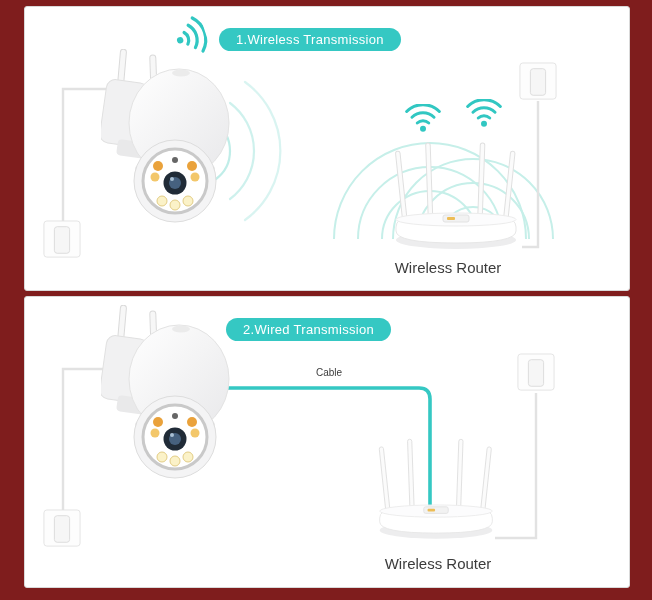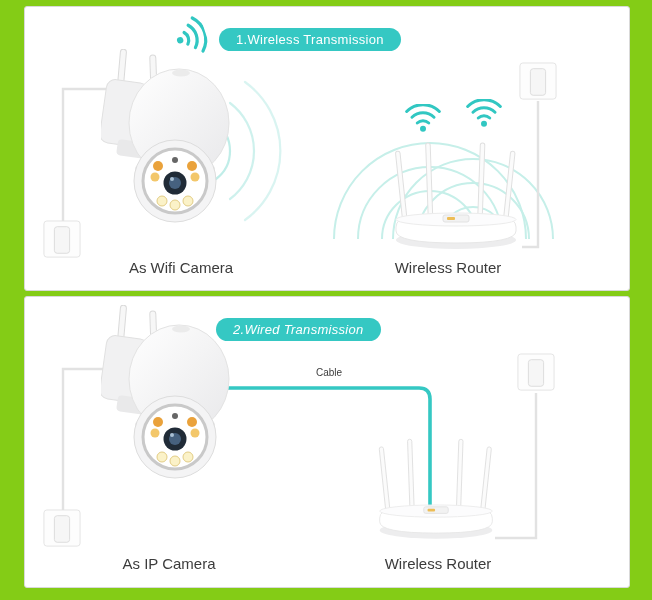--- a/index.html
+++ b/index.html
@@ -1,26 +1,26 @@
 <!DOCTYPE html>
 <html><head>
 <meta charset="utf-8">
 <style>
   html,body{margin:0;padding:0;background:#ffffff;}
-  .stage{position:relative;width:652px;height:600px;background:#84cc16;overflow:hidden;
+  .stage{position:relative;width:652px;height:600px;background:#7f1d1d;overflow:hidden;
          font-family:"Liberation Sans", sans-serif;}
   .panel{position:absolute;left:24px;width:604px;background:#ffffff;
          border:1px solid #d9d9d9;border-radius:3px;}
   .p1{top:6px;height:283px;}
   .p2{top:296px;height:290px;}
   .art{position:absolute;left:0;top:0;width:100%;height:100%;display:block;}
   .badge{position:absolute;height:23px;line-height:23px;padding:0 17px;border-radius:12px;
          background:#35c8c3;color:#ffffff;font-size:13px;letter-spacing:.3px;white-space:nowrap;}
   .p1 .badge{left:194px;top:21px;}
-  .p2 .badge{left:191px;top:21px;font-style:italic;}
+  .p2 .badge{left:201px;top:21px;}
   .lbl{position:absolute;font-size:15px;color:#3c3c3c;transform:translateX(-50%);white-space:nowrap;}
   .lbl-cam1{left:156px;top:252px;}
   .lbl-rt1{left:423px;top:252px;}
   .lbl-cam2{left:144px;top:258px;}
   .lbl-rt2{left:413px;top:258px;}
   .lbl-cable{position:absolute;left:304px;top:70px;transform:translateX(-50%);
              font-size:10px;color:#3c3c3c;white-space:nowrap;}
 </style>
 </head>
 <body>
@@ -114,37 +114,35 @@
       <use href="#sym-cam" x="76" y="42" width="132" height="192"></use>
       <use href="#sym-router" x="366" y="134" width="130" height="110"></use>
 
       <use href="#sym-wifi" x="378" y="97" width="40" height="30"></use>
       <use href="#sym-wifi" x="439" y="92" width="40" height="30"></use>
       <g transform="translate(144,14) rotate(72 21 16)">
         <use href="#sym-wifi" width="42" height="32"></use>
       </g>
     </svg>
     <div class="badge">1.Wireless Transmission</div>
-    <div class="lbl lbl-cam1">As Wifi Camera</div>
     <div class="lbl lbl-rt1">Wireless Router</div>
   </section>
 
   <section class="panel p2">
     <svg class="art" viewBox="0 0 604 290">
 
       <path d="M91 72 H38 V215" fill="none" stroke="#e2e2e2" stroke-width="2.4"></path>
       <path d="M511 96 V241 H470" fill="none" stroke="#e2e2e2" stroke-width="2.4"></path>
 
       <path d="M188 91 H394 Q405 91 405 102 V216" fill="none" stroke="#35c8c3" stroke-width="3.6" stroke-linecap="round"></path>
 
       <use href="#sym-outlet" x="18" y="212" width="38" height="40"></use>
       <use href="#sym-outlet" x="492" y="56" width="38" height="40"></use>
 
       <use href="#sym-cam" x="76" y="8" width="132" height="192"></use>
       <use href="#sym-router" x="350" y="137" width="122" height="110"></use>
     </svg>
     <div class="badge">2.Wired Transmission</div>
     <div class="lbl-cable">Cable</div>
-    <div class="lbl lbl-cam2">As IP Camera</div>
     <div class="lbl lbl-rt2">Wireless Router</div>
   </section>
 
 </div>
 
 </body></html>

